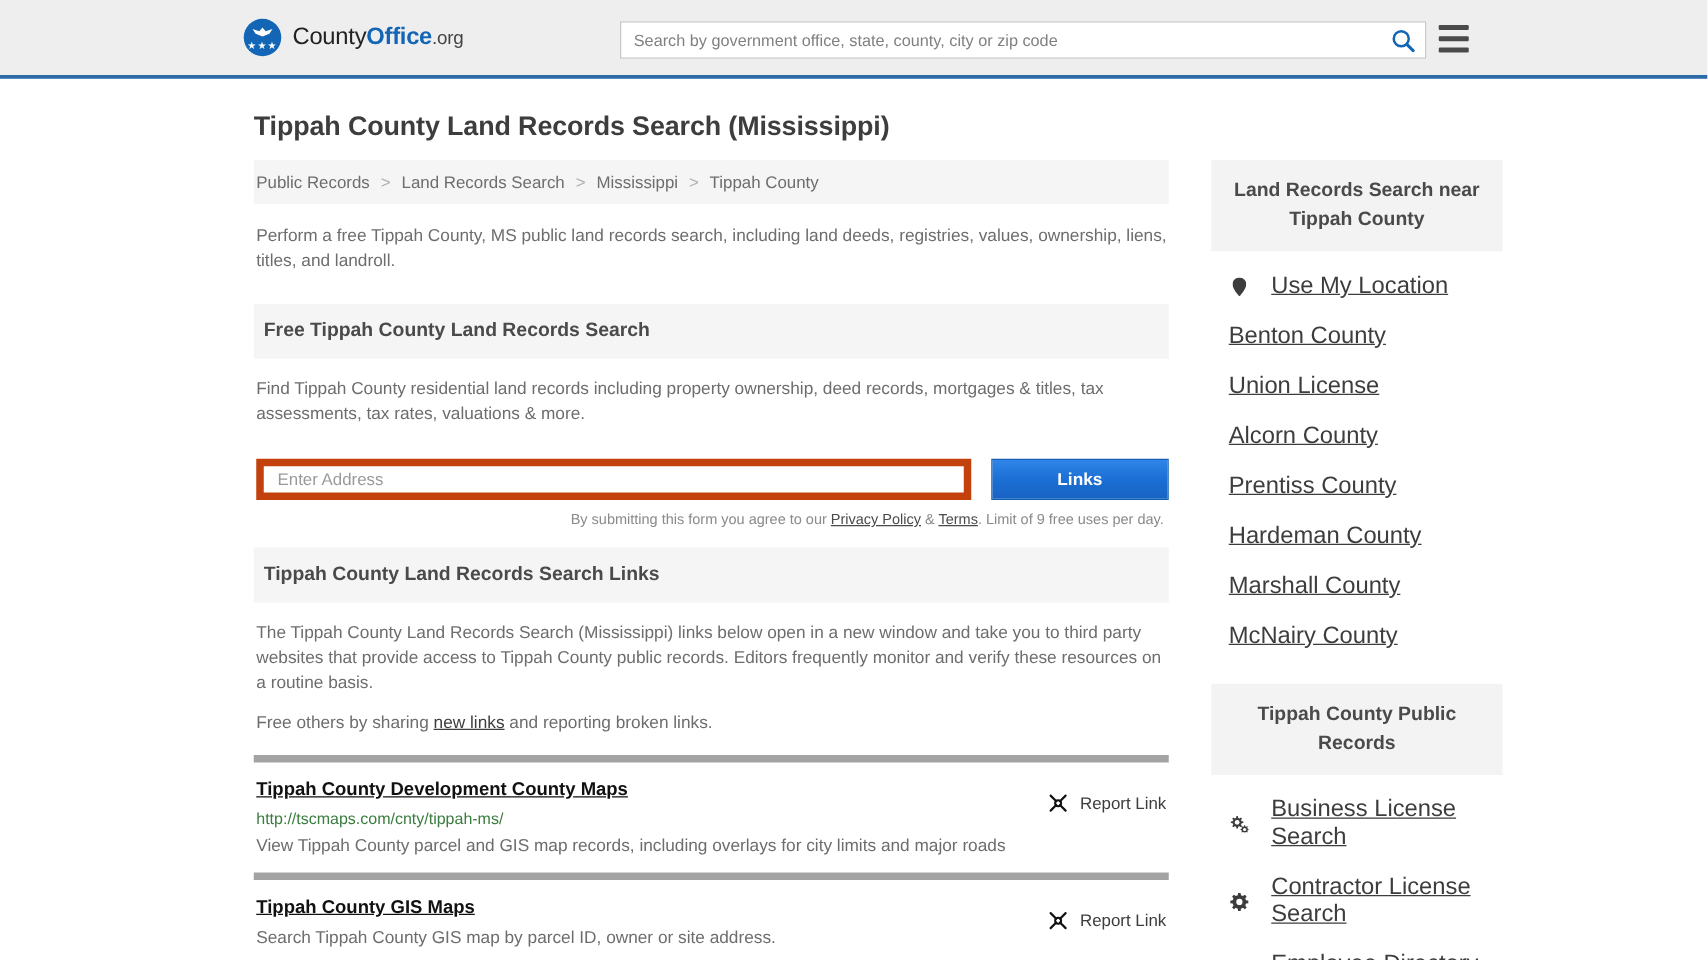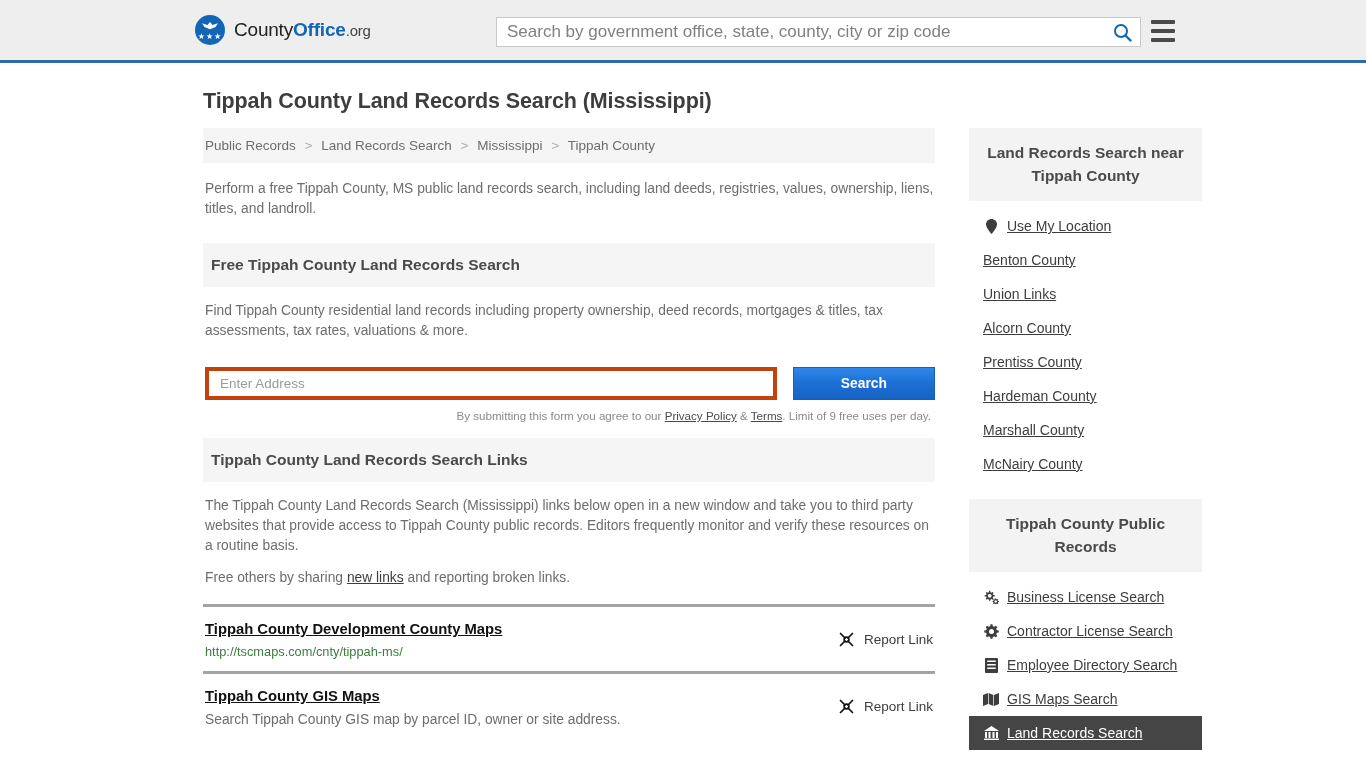--- a/index.html
+++ b/index.html
@@ -70,21 +70,21 @@
     border: 1px solid #c9c9c9;
     display: flex;
     align-items: center;
   }
   .search-wrap input {
     flex: 1;
     height: 28px;
     border: 0;
     outline: none;
     padding: 0 10px;
-    font-size: 17px;
+    font-size: 13px;
     font-family: "Liberation Sans", sans-serif;
     color: #333;
     background: transparent;
   }
   .search-wrap input::placeholder { color: #808080; }
   .search-go {
     width: 36px; height: 28px;
     display: flex; align-items: center; justify-content: center;
     cursor: pointer;
     background: transparent;
@@ -159,21 +159,21 @@
   .section-body p { margin: 0 0 12px 0; }
   .section-body a { color: #3d3d3d; }
 
   
   .addr-form {
     display: flex;
     margin: 10px 0 0 2px;
   }
   .addr-form input {
     width: 575px; height: 33px;
-    border: 4px solid #c2410c;
+    border: 6px solid #c2410c;
     outline: none;
     padding: 0 11px;
     font-size: 13.5px;
     font-family: "Liberation Sans", sans-serif;
     color: #333;
   }
   .addr-form input::placeholder { color: #9a9a9a; }
   .addr-btn {
     width: 143px; height: 33px;
     margin-left: 16px;
@@ -188,21 +188,21 @@
   .form-note {
     text-align: right;
     font-size: 11.6px;
     color: #8a8a8a;
     padding: 9px 4px 0 0;
   }
   .form-note a { color: #4a4a4a; }
 
   
   .link-item {
-    border-top: 3px solid #a3a3a3;
+    border-top: 6px solid #a3a3a3;
     padding: 13px 2px 12px 2px;
     position: relative;
   }
   .link-item:first-of-type { border-top: 0; padding-top: 6px; }
   .link-title {
     font-size: 14.8px;
     font-weight: bold;
     color: #111111;
     text-decoration: underline;
     display: inline-block;
@@ -237,23 +237,24 @@
     padding: 13px 14px 14px 14px;
     font-size: 15.5px;
     font-weight: bold;
     color: #4a4a4a;
     line-height: 23px;
     text-align: center;
   }
   .side-list { padding: 8px 0 4px 0; }
   .side-row {
     display: flex;
-    gap: 8px;
+    align-items: center;
+    gap: 18px;
     padding: 9px 0 9px 14px;
-    font-size: 14px;
+    font-size: 19px;
   }
   .side-row a {
     color: #3d3d3d;
     text-decoration: underline;
   }
   .side-row.active {
     background: #454545;
   }
   .side-row.active a { color: #ffffff; }
   .side-icon {
@@ -315,35 +316,36 @@
 
       <div class="intro">Perform a free Tippah County, MS public land records search, including land deeds, registries, values, ownership, liens, titles, and landroll.</div>
 
       <div class="section-head">Free Tippah County Land Records Search</div>
       <div class="section-body">
         <p>Find Tippah County residential land records including property ownership, deed records, mortgages &amp; titles, tax assessments, tax rates, valuations &amp; more.</p>
       </div>
 
       <form class="addr-form">
         <input type="text" placeholder="Enter Address" style="">
-        <button class="addr-btn">Search</button>
+        <button class="addr-btn">Links</button>
       </form>
       <div class="form-note">
         <span>By submitting this form you agree to our </span><a href="#">Privacy Policy</a><span> &amp; </span><a href="#">Terms</a><span>. Limit of 9 free uses per day.</span>
       </div>
 
       <div class="section-head">Tippah County Land Records Search Links</div>
       <div class="section-body">
         <p>The Tippah County Land Records Search (Mississippi) links below open in a new window and take you to third party websites that provide access to Tippah County public records. Editors frequently monitor and verify these resources on a routine basis.</p>
         <p><span>Free others by sharing </span><a href="#">new links</a><span> and reporting broken links.</span></p>
       </div>
 
       <div class="link-item">
         <a class="link-title" href="#">Tippah County Development County Maps</a>
         <div class="link-url">http://tscmaps.com/cnty/tippah-ms/</div>
+        <div class="link-desc">View Tippah County parcel and GIS map records, including overlays for city limits and major roads</div>
         <div class="report-link">
           <svg width="17" height="17" viewBox="0 0 17 17">
             <path d="M2.5 2.5 L7 7 M10 10 L14.5 14.5" stroke="#111" stroke-width="1.7" fill="none" stroke-linecap="round"></path>
             <path d="M14.5 2.5 L10 7 M7 10 L2.5 14.5" stroke="#111" stroke-width="1.7" fill="none" stroke-linecap="round"></path>
             <circle cx="8.5" cy="8.5" r="2.4" fill="none" stroke="#111" stroke-width="1.6"></circle>
           </svg>
           <span>Report Link</span>
         </div>
       </div>
 
@@ -373,21 +375,21 @@
               <path d="M5.5 0 C2.5 0 0 2.4 0 5.3 C0 9.2 5.5 15 5.5 15 C5.5 15 11 9.2 11 5.3 C11 2.4 8.5 0 5.5 0 Z" fill="#3d3d3d"></path>
             </svg>
           </span>
           <a href="#">Use My Location</a>
         </div>
 
         <div class="side-row">
           <a href="#">Benton County</a>
         </div>
         <div class="side-row">
-          <a href="#">Union Links</a>
+          <a href="#">Union License</a>
         </div>
         <div class="side-row">
           <a href="#">Alcorn County</a>
         </div>
         <div class="side-row">
           <a href="#">Prentiss County</a>
         </div>
         <div class="side-row">
           <a href="#">Hardeman County</a>
         </div>

